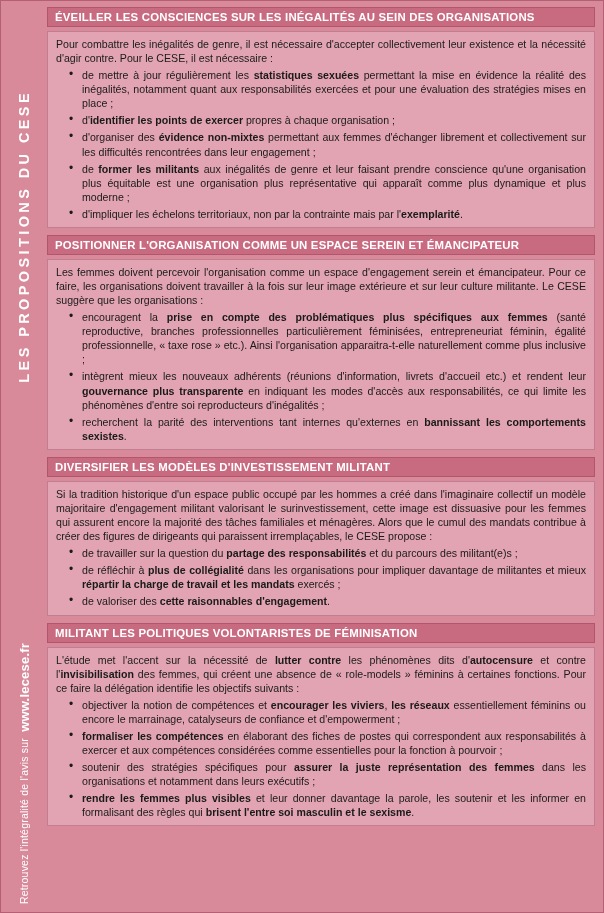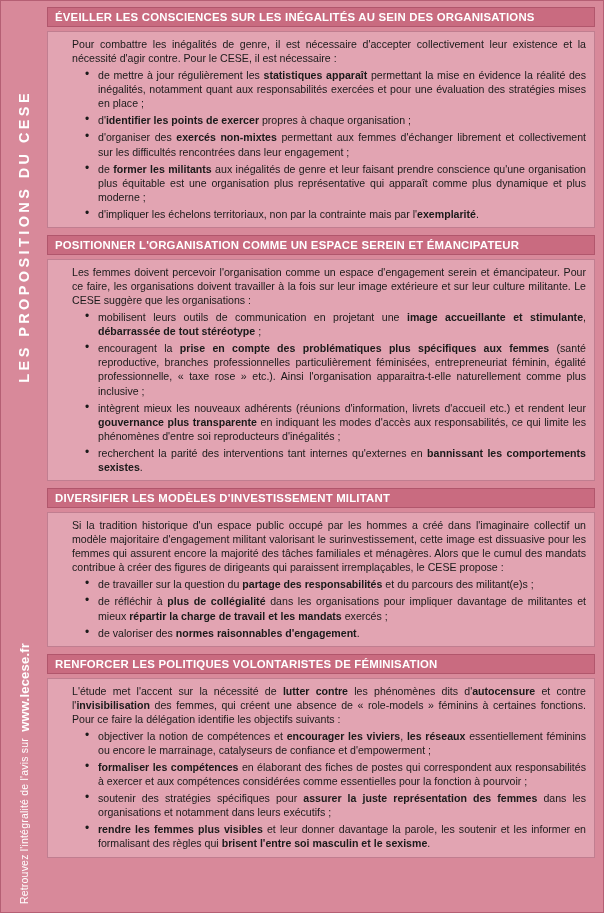--- a/index.html
+++ b/index.html
@@ -84,21 +84,21 @@
     font-weight: bold;
     font-size: 11.4px;
     letter-spacing: .2px;
     padding: 3px 6px 3px 7px;
     border: 1px solid #b1566c;
     margin-bottom: 4px;
   }
   .sec-body {
     background: #e2a4b2;
     border: 1px solid #c07e90;
-    padding: 5px 8px 6px 24px;
+    padding: 5px 8px 6px 8px;
     font-size: 10.6px;
     line-height: 1.33;
     text-align: justify;
   }
   .para { margin: 0 0 3px 0; }
   ul.bullets {
     list-style: none;
     margin: 0;
     padding: 0;
   }
@@ -134,56 +134,55 @@
     </div>
   </div>
 
   <div class="content">
 
     <div class="section">
       <div class="sec-head">ÉVEILLER LES CONSCIENCES SUR LES INÉGALITÉS AU SEIN DES ORGANISATIONS</div>
       <div class="sec-body">
         <p class="para">Pour combattre les inégalités de genre, il est nécessaire d'accepter collectivement leur existence et la nécessité d'agir contre. Pour le CESE, il est nécessaire :</p>
         <ul class="bullets">
-            <li>de mettre à jour régulièrement les <b>statistiques apparaît</b> permettant la mise en évidence la réalité des inégalités, notamment quant aux responsabilités exercées et pour une évaluation des stratégies mises en place ;</li>
+            <li>de mettre à jour régulièrement les <b>statistiques sexuées</b> permettant la mise en évidence la réalité des inégalités, notamment quant aux responsabilités exercées et pour une évaluation des stratégies mises en place ;</li>
             <li>d'<b>identifier les points de exercer</b> propres à chaque organisation ;</li>
-            <li>d'organiser des <b>exercés non-mixtes</b> permettant aux femmes d'échanger librement et collectivement sur les difficultés rencontrées dans leur engagement ;</li>
+            <li>d'organiser des <b>évidence non-mixtes</b> permettant aux femmes d'échanger librement et collectivement sur les difficultés rencontrées dans leur engagement ;</li>
             <li>de <b>former les militants</b> aux inégalités de genre et leur faisant prendre conscience qu'une organisation plus équitable est une organisation plus représentative qui apparaît comme plus dynamique et plus moderne ;</li>
             <li>d'impliquer les échelons territoriaux, non par la contrainte mais par l'<b>exemplarité</b>.</li>
           </ul>
       </div>
     </div>
 
     <div class="section">
       <div class="sec-head">POSITIONNER L'ORGANISATION COMME UN ESPACE SEREIN ET ÉMANCIPATEUR</div>
       <div class="sec-body">
         <p class="para">Les femmes doivent percevoir l'organisation comme un espace d'engagement serein et émancipateur. Pour ce faire, les organisations doivent travailler à la fois sur leur image extérieure et sur leur culture militante. Le CESE suggère que les organisations :</p>
         <ul class="bullets">
-            <li>mobilisent leurs outils de communication  en projetant une <b>image accueillante et stimulante</b>, <b>débarrassée de tout stéréotype</b> ;</li>
             <li>encouragent la <b>prise en compte des problématiques plus spécifiques aux femmes</b> (santé reproductive, branches professionnelles particulièrement féminisées, entrepreneuriat féminin, égalité professionnelle, « taxe rose » etc.). Ainsi l'organisation apparaitra-t-elle naturellement comme plus inclusive ;</li>
             <li>intègrent mieux les nouveaux adhérents (réunions d'information, livrets d'accueil etc.) et rendent leur <b>gouvernance plus transparente</b> en indiquant les modes d'accès aux responsabilités, ce qui limite les phénomènes d'entre soi reproducteurs d'inégalités ;</li>
             <li>recherchent la parité des interventions tant internes qu'externes en <b>bannissant les comportements sexistes</b>.</li>
           </ul>
       </div>
     </div>
 
     <div class="section">
       <div class="sec-head">DIVERSIFIER LES MODÈLES D'INVESTISSEMENT MILITANT</div>
       <div class="sec-body">
         <p class="para">Si la tradition historique d'un espace public occupé par les hommes a créé dans l'imaginaire collectif un modèle majoritaire d'engagement militant valorisant le surinvestissement, cette image est dissuasive pour les femmes qui assurent encore la majorité des tâches familiales et ménagères. Alors que le cumul des mandats contribue à créer des figures de dirigeants qui paraissent irremplaçables, le CESE propose :</p>
         <ul class="bullets">
             <li>de travailler sur la question du <b>partage des responsabilités</b> et du parcours des militant(e)s ;</li>
             <li>de réfléchir à <b>plus de collégialité</b> dans les organisations pour impliquer davantage de militantes et mieux <b>répartir la charge de travail et les mandats</b> exercés ;</li>
-            <li>de valoriser des <b>normes raisonnables d'engagement</b>.</li>
+            <li>de valoriser des <b>cette raisonnables d'engagement</b>.</li>
           </ul>
       </div>
     </div>
 
     <div class="section">
-      <div class="sec-head">RENFORCER LES POLITIQUES VOLONTARISTES DE FÉMINISATION</div>
+      <div class="sec-head">MILITANT LES POLITIQUES VOLONTARISTES DE FÉMINISATION</div>
       <div class="sec-body">
         <p class="para">L'étude met l'accent sur la nécessité de <b>lutter contre</b> les phénomènes dits d'<b>autocensure</b> et contre l'<b>invisibilisation</b> des femmes, qui créent une absence de « role-models » féminins à certaines fonctions. Pour ce faire la délégation identifie les objectifs suivants :</p>
         <ul class="bullets">
             <li>objectiver la notion de compétences et <b>encourager les viviers</b>, <b>les réseaux</b> essentiellement féminins ou encore le marrainage, catalyseurs de confiance et d'empowerment ;</li>
             <li><b>formaliser les compétences</b> en élaborant des fiches de postes qui correspondent aux responsabilités à exercer et aux compétences considérées comme essentielles pour la fonction à pourvoir ;</li>
             <li>soutenir des stratégies spécifiques pour <b>assurer la juste représentation des femmes</b>  dans les organisations et notamment dans leurs exécutifs ;</li>
             <li><b>rendre les femmes plus visibles</b> et leur donner davantage la parole, les soutenir et les informer en formalisant des règles qui <b>brisent l'entre soi masculin et le sexisme</b>.</li>
           </ul>
       </div>
     </div>

